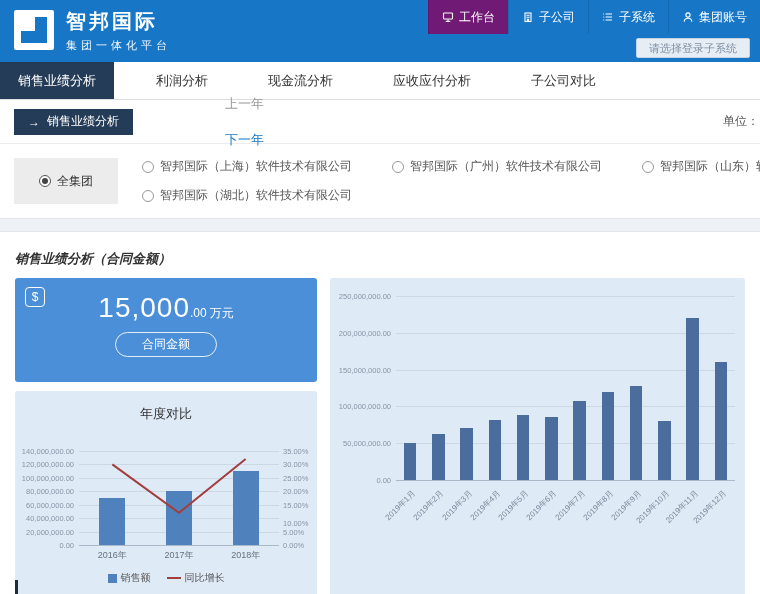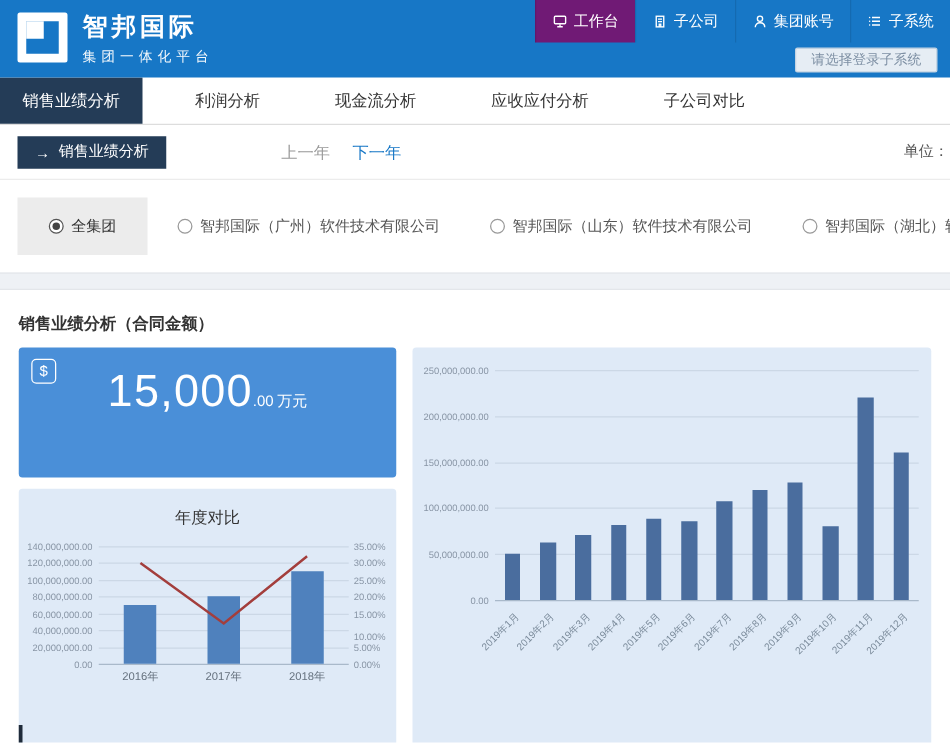--- a/index.html
+++ b/index.html
@@ -26,21 +26,21 @@
   .tabbar { height:38px; background:#fff; border-bottom:1px solid #ddd; display:flex; align-items:stretch; }
   .tab { display:flex; align-items:center; padding:0 18px; margin-right:24px;
     font-size:13px; color:#333; cursor:pointer; white-space:nowrap; }
   .tab.active { background:#243c57; color:#fff; }
 
   
   .controls { height:44px; display:flex; align-items:center; border-bottom:1px solid #ececec; position:relative; }
   .badge { margin-left:14px; background:#243c57; color:#fff; font-size:12px; height:26px;
     display:flex; align-items:center; gap:7px; padding:0 14px; cursor:pointer; }
   .badge .arrow { font-size:12px; }
-  .year-group { margin-left:92px; display:flex; align-items:center; gap:18px; }
+  .year-group { margin-left:92px; display:flex; align-items:center; gap:18px;flex-direction:column; }
   .prev-year { color:#999; font-size:13px; cursor:pointer; }
   .year-select { position:relative; width:88px; height:26px; border:1px solid #ccc; background:#fff;
     font-size:13px; color:#333; display:flex; align-items:center; justify-content:center; cursor:pointer; }
   .spin { position:absolute; right:5px; top:50%; transform:translateY(-50%); display:flex; flex-direction:column; gap:2px; }
   .spin i { display:block; width:0; height:0; border-left:4px solid transparent; border-right:4px solid transparent; }
   .spin .up { border-bottom:4px solid #777; }
   .spin .down { border-top:4px solid #777; }
   .next-year { color:#1777c6; font-size:13px; cursor:pointer; }
   .unit { margin-left:auto; font-size:12px; color:#555; padding-right:1px; white-space:nowrap; }
 
@@ -53,44 +53,44 @@
   .radio.checked { border-color:#555; }
   .radio.checked::after { content:""; position:absolute; left:2px; top:2px; width:6px; height:6px;
     border-radius:50%; background:#444; }
   .companies { display:grid; grid-template-columns:auto auto auto; justify-content:start;
     column-gap:40px; row-gap:12px; font-size:12px; color:#555; }
   .company { display:flex; align-items:center; gap:6px; cursor:pointer; white-space:nowrap; }
 
   .gray-band { height:14px; background:#eef1f5; border-top:1px solid #e3e6ea; border-bottom:1px solid #e3e6ea; }
 
   
-  .section-title { margin:18px 0 10px; padding-left:15px; display:flex; align-items:center; gap:8px; }
+  .section-title { margin:18px 0 10px; padding-left:15px; display:flex; align-items:center; gap:8px;font-style:italic; }
   .section-title .bar { width:3px; height:14px; background:#1f2b3a; }
   .section-title .text { font-size:13px; font-weight:bold; color:#333; }
 
   
   .content { display:flex; gap:13px; padding:0 15px; align-items:flex-start; }
   .left-col { width:302px; flex:none; }
 
   .summary-card { height:104px; background:#4a8fd8; border-radius:3px; position:relative;
     color:#fff; text-align:center; padding-top:8px; margin-bottom:9px; }
   .cur-icon { position:absolute; left:10px; top:9px; width:20px; height:20px; border:1px solid #fff;
     border-radius:4px; font-size:12px; line-height:18px; text-align:center; }
   .big-value { margin-top:6px; }
-  .big-value .main { font-size:36px; letter-spacing:1px;margin-top:48px; }
+  .big-value .main { font-size:28px; letter-spacing:1px;margin-top:48px; }
   .big-value .dec { font-size:12px; }
   .big-value .unit2 { font-size:12px; margin-left:3px; }
   .pill { display:inline-block; margin-top:8px; border:1px solid rgba(255,255,255,.85);
     border-radius:13px; padding:3px 26px; font-size:12px; cursor:pointer; }
 
   .chart-card { background:#dfeaf7; border-radius:3px; }
   .chart-year { padding:14px 8px 10px; min-height:240px; }
   .chart-month { flex:1; padding:18px 10px 0; min-height:330px; }
   .chart-title { text-align:center; font-size:13px; color:#333; }
-  .chart-year .chart-title { margin-bottom:14px; }
+  .chart-year .chart-title { margin-bottom:28px; }
   .chart-month .chart-title { margin-bottom:28px; }
 
   .chart-wrap { display:flex; align-items:stretch; }
   .chart-year .chart-wrap { height:95px; }
   .chart-month .chart-wrap { height:185px; }
   .ticks-left { width:56px; position:relative; flex:none; }
   .ticks-right { width:30px; position:relative; flex:none; }
   .plot { flex:1; position:relative; border-bottom:1px solid #a9b9ca; }
   .gridline { position:absolute; left:0; right:0; height:1px; background:#ccd8e6; }
   .tick { position:absolute; font-size:7.5px; color:#8895a5; white-space:nowrap; }
@@ -136,37 +136,37 @@
         <svg width="12" height="12" viewBox="0 0 12 12" fill="none" stroke="#fff" stroke-width="1.1">
           <rect x="3" y="2" width="6" height="8.5"></rect>
             <path d="M4.4 4.3h3.2M4.4 6.3h3.2M5.4 10.5V8.3h1.2v2.2"></path>
         </svg>
       </span>
       <span>子公司</span>
     </div>
     <div class="nav-item">
       <span>
         <svg width="12" height="12" viewBox="0 0 12 12" fill="none" stroke="#fff" stroke-width="1.1">
-          <circle cx="6" cy="4" r="2.1"></circle>
-            <path d="M2.2 10.8c0-2.3 1.7-3.6 3.8-3.6s3.8 1.3 3.8 3.6"></path>
-        </svg>
-      </span>
-      <span>集团账号</span>
-    </div>
-    <div class="nav-item">
-      <span>
-        <svg width="12" height="12" viewBox="0 0 12 12" fill="none" stroke="#fff" stroke-width="1.1">
           <path d="M3.6 3h6.4M3.6 6h6.4M3.6 9h6.4"></path>
           <circle cx="1.7" cy="3" r="0.6" fill="#fff" stroke="none"></circle>
           <circle cx="1.7" cy="6" r="0.6" fill="#fff" stroke="none"></circle>
           <circle cx="1.7" cy="9" r="0.6" fill="#fff" stroke="none"></circle>
         </svg>
       </span>
       <span>子系统</span>
     </div>
+    <div class="nav-item">
+      <span>
+        <svg width="12" height="12" viewBox="0 0 12 12" fill="none" stroke="#fff" stroke-width="1.1">
+          <circle cx="6" cy="4" r="2.1"></circle>
+            <path d="M2.2 10.8c0-2.3 1.7-3.6 3.8-3.6s3.8 1.3 3.8 3.6"></path>
+        </svg>
+      </span>
+      <span>集团账号</span>
+    </div>
   </div>
 
   <div class="login-btn">请选择登录子系统</div>
 </div>
 
 <div class="tabbar">
   <div class="tab active">销售业绩分析</div>
   <div class="tab">利润分析</div>
   <div class="tab">现金流分析</div>
   <div class="tab">应收应付分析</div>
@@ -186,20 +186,24 @@
 </div>
 
 <div class="filters">
   <div class="group-box">
     <span class="radio checked"></span>
     <span>全集团</span>
   </div>
   <div class="companies">
     <div class="company">
       <span class="radio"></span>
+      <span>智邦国际（上海）软件技术有限公司</span>
+    </div>
+    <div class="company">
+      <span class="radio"></span>
       <span>智邦国际（广州）软件技术有限公司</span>
     </div>
     <div class="company">
       <span class="radio"></span>
       <span>智邦国际（山东）软件技术有限公司</span>
     </div>
     <div class="company">
       <span class="radio"></span>
       <span>智邦国际（湖北）软件技术有限公司</span>
     </div>
@@ -213,20 +217,23 @@
   <span class="text">销售业绩分析（合同金额）</span>
 </div>
 
 <div class="content">
   <div class="left-col">
 
     <div class="summary-card">
       <div class="cur-icon">$</div>
       <div class="big-value">
         <span class="main">15,000</span><span class="dec">.00</span><span class="unit2">万元</span>
+      </div>
+      <div>
+        <span class="pill">合同金额</span>
       </div>
     </div>
 
     <div class="chart-card chart-year">
       <div class="chart-title">年度对比</div>
       <div class="chart-wrap">
         <div class="ticks-left">
             <div class="tick" style="top: 90px;">0.00</div>
             <div class="tick" style="top: 76.5714px;">20,000,000.00</div>
             <div class="tick" style="top: 63.1429px;">40,000,000.00</div>
@@ -259,20 +266,30 @@
             <div class="tick" style="top: 36.2857px; text-align: center;">20.00%</div>
             <div class="tick" style="top: 22.8571px;">25.00%</div>
             <div class="tick" style="top: 9.42857px;">30.00%</div>
             <div class="tick" style="top: -4px;">35.00%</div>
           </div>
       </div>
       <div class="xlabels" style="padding-left: 56px; padding-right: 30px;">
           <div class="xlabel" style="width: 66.6667px;">2016年</div>
           <div class="xlabel" style="width: 66.6667px;">2017年</div>
           <div class="xlabel" style="width: 66.6667px;">2018年</div>
+        </div>
+      <div class="legend">
+          <div class="legend-item">
+            <span class="legend-square" style="background: rgb(79, 129, 189);"></span>
+            <span>销售额</span>
+          </div>
+          <div class="legend-item">
+            <span class="legend-line" style="background: rgb(163, 62, 60);"></span>
+            <span>同比增长</span>
+          </div>
         </div>
     </div>
   </div>
 
   <div class="chart-card chart-month">
     <div class="chart-wrap">
       <div class="ticks-left">
           <div class="tick" style="top: 180px;">0.00</div>
           <div class="tick" style="top: 143.2px;">50,000,000.00</div>
           <div class="tick" style="top: 106.4px;">100,000,000.00</div>

